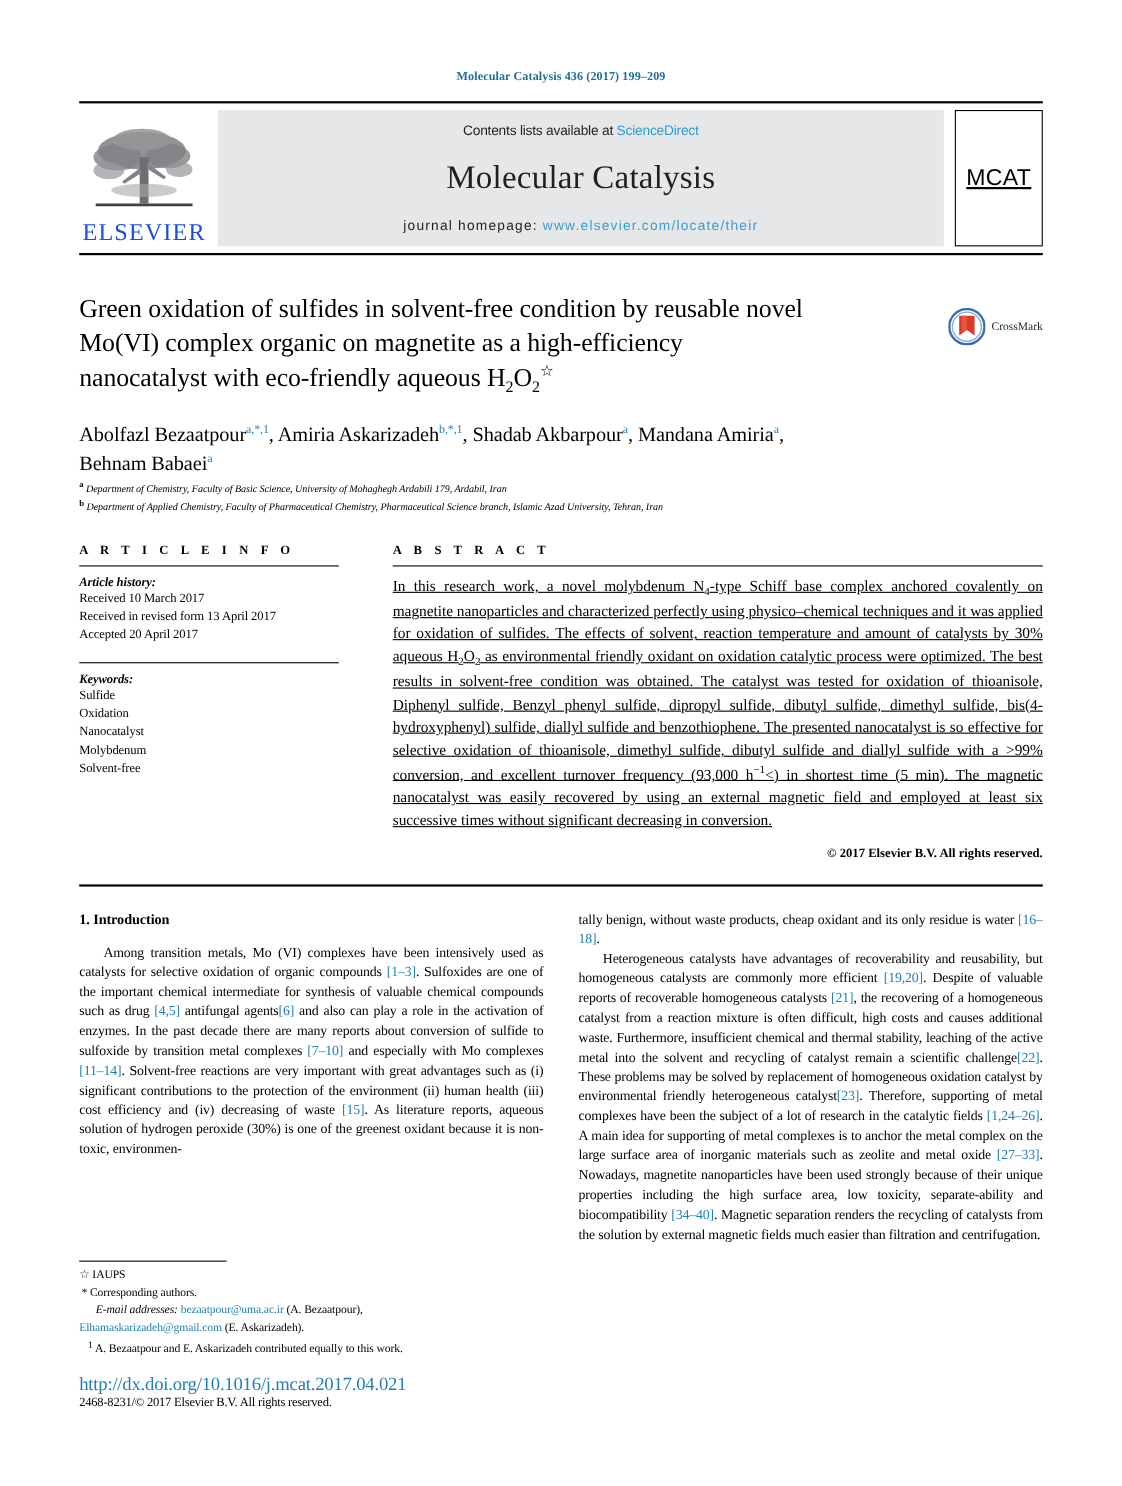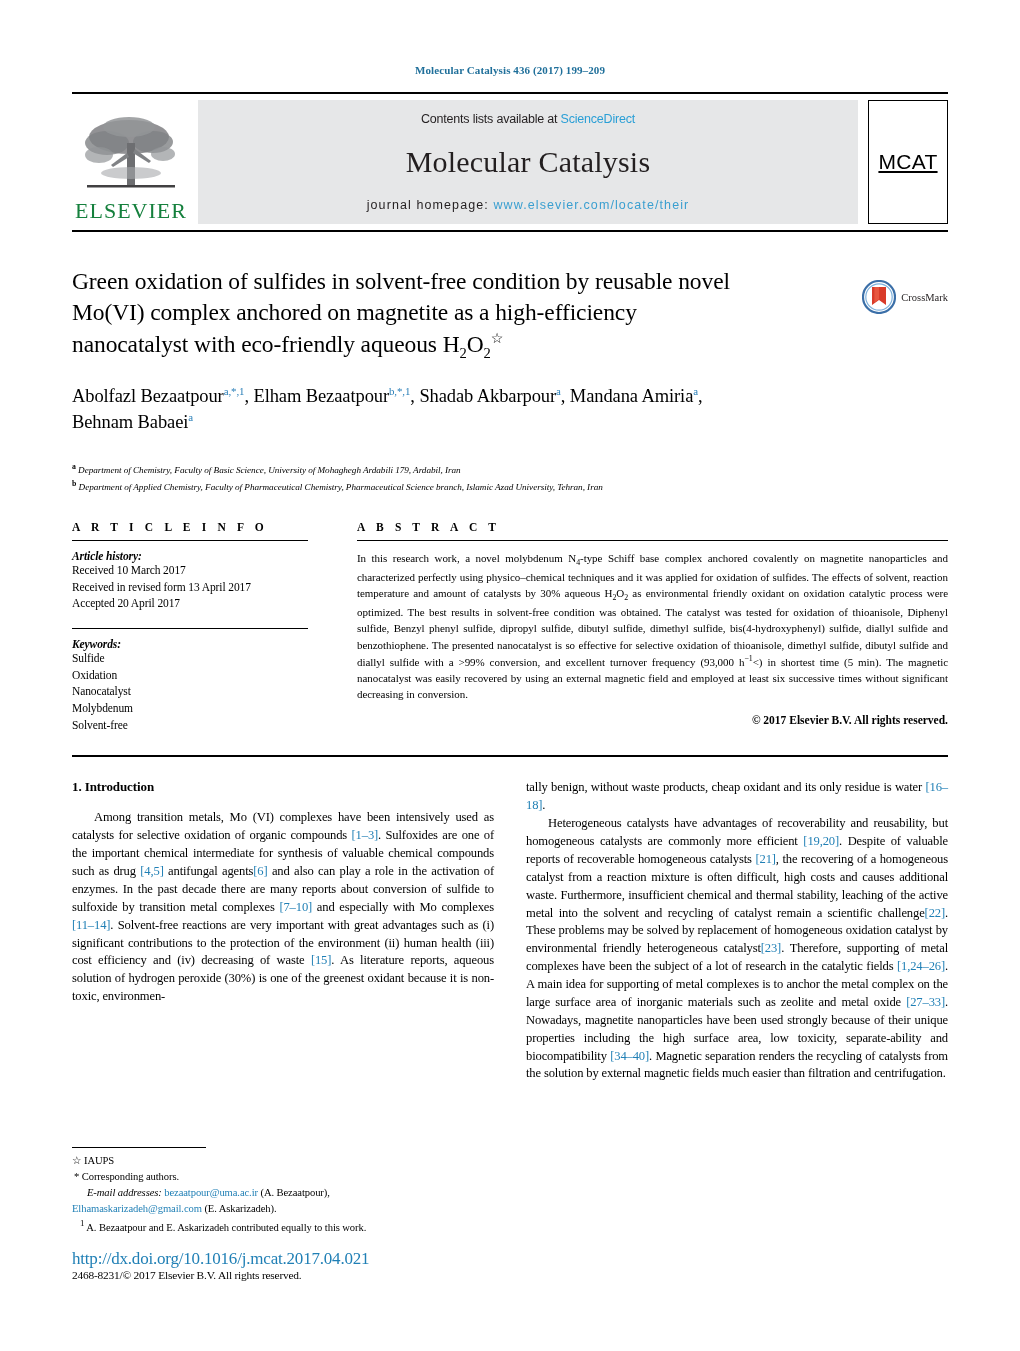--- a/index.html
+++ b/index.html
@@ -49,21 +49,21 @@
     flex-direction: column;
     align-items: center;
     justify-content: flex-end;
     padding-bottom: 2px;
   }
   .tree-svg { display:block; }
   .elsevier-word {
     font-family: "Liberation Serif", serif;
     font-size: 22px;
     letter-spacing: 1px;
-    color: #15803d;
+    color: #1d4ed8;
     font-weight: 400;
     line-height: 1;
     margin-top: 1px;
   }
   .banner {
     flex: 1 1 auto;
     background: #e6e7e8;
     margin: 0 10px 0 8px;
     display: flex;
     flex-direction: column;
@@ -144,21 +144,21 @@
 
   .authors {
     margin-top: 20px;
     font-size: 18.5px;
     line-height: 1.42;
     letter-spacing: -.1px;
   }
   .authors sup { font-size: 59%; color: #2a7fb8; }
 
   .affils {
-    margin-top: 26px;
+    margin-top: 0;
     font-size: 9.2px;
     font-style: italic;
     line-height: 1.62;
     letter-spacing: -.05px;
   }
   .affils sup { font-style: normal; font-weight: bold; font-size: 85%; }
 
   
   .info-abstract {
     margin-top: 26px;
@@ -193,24 +193,25 @@
     letter-spacing: -.1px;
   }
   .hist-line, .kw-line {
     font-size: 11.5px;
     line-height: 1.45;
     letter-spacing: -.1px;
   }
   .kw-block { margin-top: 0; }
 
   .abstract-body {
-    font-size: 11px;
+    font-size: 14px;
     line-height: 1.48;
     text-align: justify;
     letter-spacing: -.05px;
+    text-decoration: underline;
   }
   .abstract-body sub { font-size: 72%; }
   .abstract-body sup { font-size: 72%; }
   .copyright {
     margin-top: 12px;
     text-align: right;
     font-size: 11.5px;
     font-weight: bold;
   }
   .rule-after-abs {
@@ -324,26 +325,26 @@
         <circle cx="17" cy="17" r="16" fill="#ffffff" stroke="#3b6fa8" stroke-width="2.2"></circle>
         <circle cx="17" cy="17" r="13.2" fill="#ffffff" stroke="#7fb2dd" stroke-width="1.2"></circle>
         <path d="M10 7 L24 7 L24 25 L17 20 L10 25 Z" fill="#d93b29"></path>
         <path d="M12.4 7 L12.4 22.5 L17 19.2 L17 7 Z" fill="#e8563f"></path>
       </svg>
       <span class="crossmark-label">CrossMark</span>
     </div>
 
     <h1 class="article-title">
       <span>Green oxidation of sulfides in solvent-free condition by reusable novel</span><br>
-      <span>Mo(VI) complex anchored on magnetite as a high-efficiency</span><br>
+      <span>Mo(VI) complex organic on magnetite as a high-efficiency</span><br>
       <span>nanocatalyst with eco-friendly aqueous H</span><sub>2</sub><span>O</span><sub>2</sub><sup>☆</sup>
     </h1>
 
     <div class="authors">
-      <span>Abolfazl Bezaatpour</span><sup>a,*,1</sup><span>, </span><span>Elham Bezaatpour</span><sup>b,*,1</sup><span>, </span><span>Shadab Akbarpour</span><sup>a</sup><span>, </span><span>Mandana Amiria</span><sup>a</sup><span>,</span><br>
+      <span>Abolfazl Bezaatpour</span><sup>a,*,1</sup><span>, </span><span>Amiria Askarizadeh</span><sup>b,*,1</sup><span>, </span><span>Shadab Akbarpour</span><sup>a</sup><span>, </span><span>Mandana Amiria</span><sup>a</sup><span>,</span><br>
       <span>Behnam Babaei</span><sup>a</sup>
     </div>
 
     <div class="affils">
       <div><sup>a</sup> <span>Department of Chemistry, Faculty of Basic Science, University of Mohaghegh Ardabili 179, Ardabil, Iran</span></div>
       <div><sup>b</sup> <span>Department of Applied Chemistry, Faculty of Pharmaceutical Chemistry, Pharmaceutical Science branch, Islamic Azad University, Tehran, Iran</span></div>
     </div>
   </div>
 
   <div class="info-abstract">

